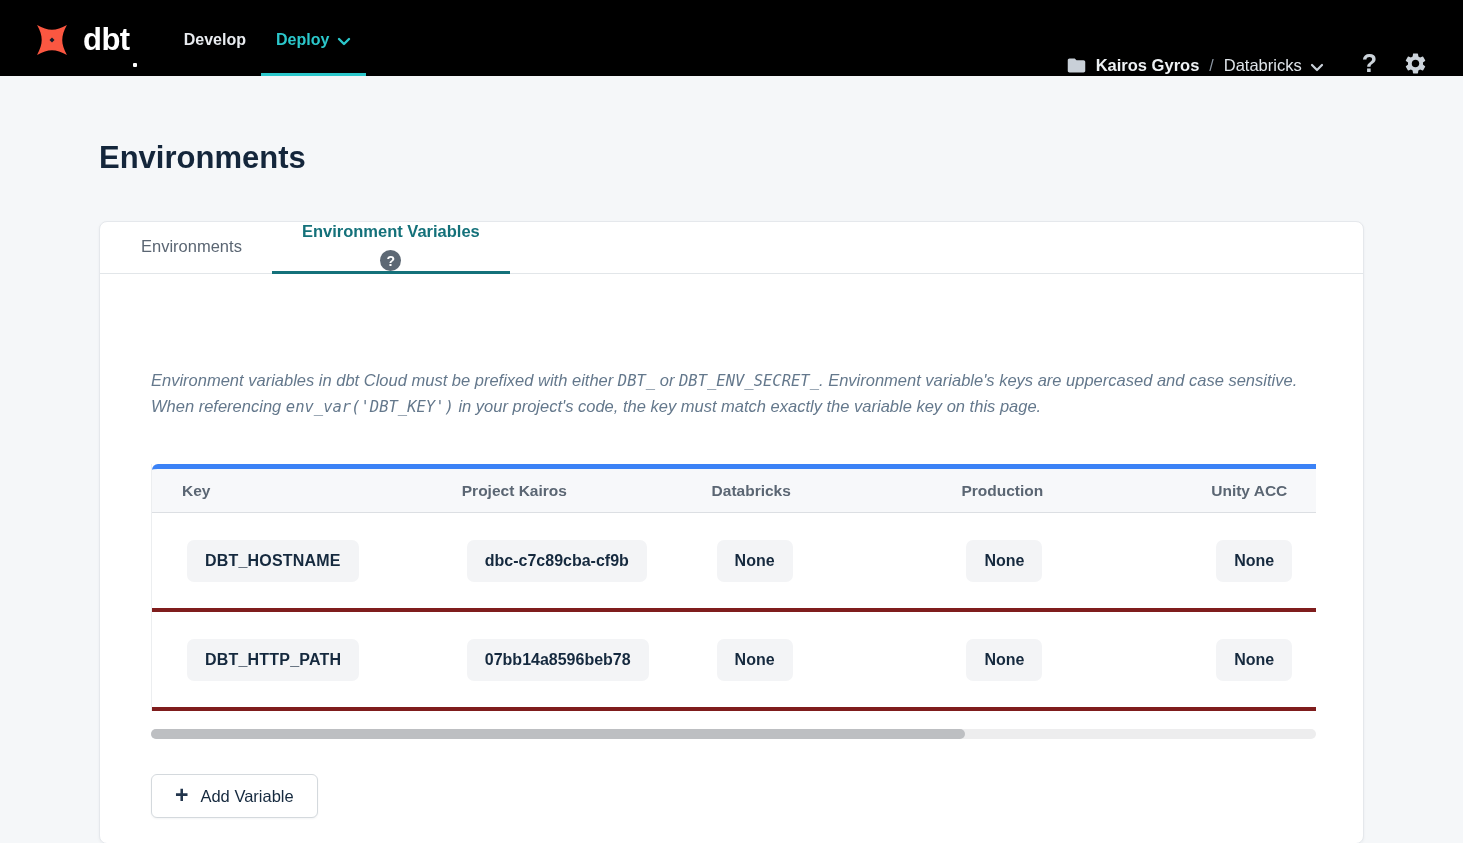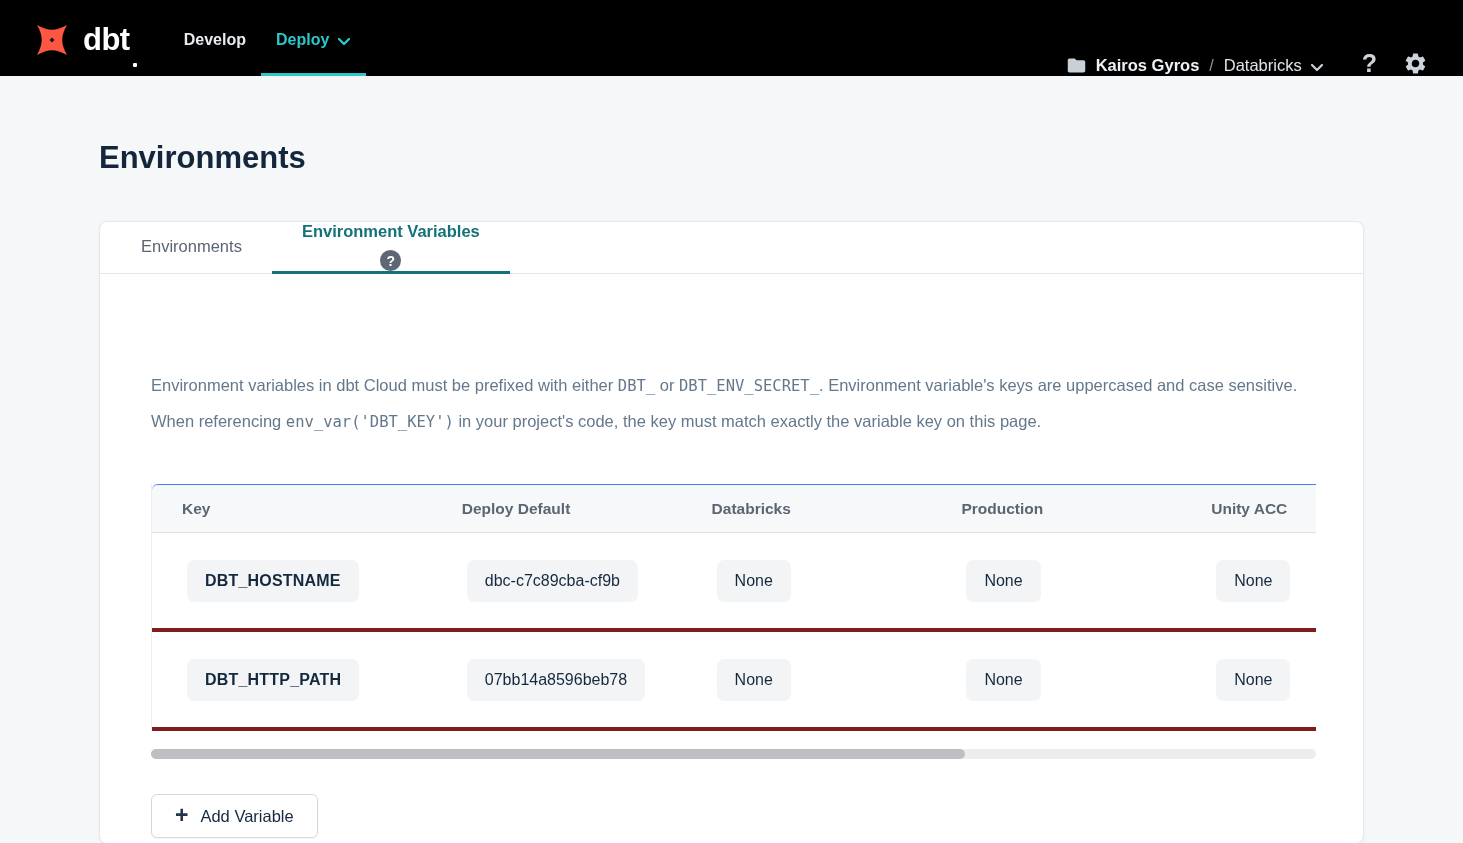--- a/index.html
+++ b/index.html
@@ -36,34 +36,34 @@
           box-shadow:0 1px 3px rgba(20,38,59,0.05); overflow:hidden; }
 
   .tabs { display:flex; height:52px; border-bottom:1px solid #e2e6e9; padding-left:11px; }
   .tab { display:flex; align-items:center; gap:9px; padding:0 30px; font-size:16.5px; color:#5b6673;
          border-bottom:3px solid transparent; margin-bottom:-1px; cursor:pointer; }
   .tab.active { color:#14717a; font-weight:700; border-bottom-color:#14717a;flex-direction:column; }
   .tab-help { width:21px; height:21px; border-radius:50%; background:#5d6874; color:#ffffff; font-size:14px;
               font-weight:700; display:flex; align-items:center; justify-content:center; line-height:1; }
 
   .card-body { padding:94px 50px 0 51px; }
-  .description { color:#64788c; font-size:16.5px; line-height:35px; max-width:1164px; }
+  .description { color:#64788c; font-size:16.5px; line-height:25px; max-width:1164px;font-style:italic; }
   .description code { font-family:"DejaVu Sans Mono", monospace; font-size:15.5px; color:#64788c; }
 
   .table-wrap { margin-top:44px; width:1165px; overflow:hidden; }
   .var-table { width:1280px; border-left:1px solid #eceef0; }
   .t-header { display:flex; height:49px; align-items:center; background:#f7f8fa;
-              border-top:1px solid #3b82f6; border-bottom:1px solid #dcdfe3; border-radius:6px 6px 0 0; }
+              border-top:5px solid #3b82f6; border-bottom:1px solid #dcdfe3; border-radius:6px 6px 0 0; }
   .t-header .hcell { font-size:15.5px; font-weight:700; color:#5b6673; padding-left:30px; }
   .t-row { display:flex; height:99px; align-items:center; border-bottom:4px solid #7f1d1d; background:#ffffff; }
   .cell { padding-left:35px; }
   .col-key { width:280px; }
   .col-std { width:250px; }
   .pill { display:inline-block; background:#f3f4f6; border-radius:7px; padding:12px 18px; font-size:16px;
-          color:#15293e; cursor:pointer; white-space:nowrap; }
+          color:#15293e; cursor:pointer; white-space:nowrap;font-weight:bold; }
   .pill.key { font-weight:700; letter-spacing:0.2px; }
 
   .hscroll { margin-top:18px; width:1165px; height:10px; border-radius:5px; background:#ededee; cursor:pointer; }
   .hscroll-thumb { width:814px; height:10px; border-radius:5px; background:#bdbfc2; cursor:grab; }
 
   .add-btn { margin-top:35px; display:inline-flex; align-items:center; gap:12px; height:44px; padding:0 23px;
              background:#ffffff; border:1px solid #d4d9dd; border-radius:6px; font-size:16.5px; font-weight:500;
              color:#15293e; cursor:pointer; box-shadow:0 1px 2px rgba(22,41,60,0.05);
              font-family:"Liberation Sans", sans-serif; }
   .add-plus { font-size:23px; font-weight:700; color:#22354c; line-height:1; margin-top:-2px; }
@@ -130,21 +130,21 @@
 
     <div class="card-body">
       <p class="description">
         <span>Environment variables in dbt Cloud must be prefixed with either </span><code>DBT_</code><span> or </span><code>DBT_ENV_SECRET_</code><span>. Environment variable's keys are uppercased and case sensitive. When referencing </span><code>env_var('DBT_KEY')</code><span> in your project's code, the key must match exactly the variable key on this page.</span>
       </p>
 
       <div class="table-wrap">
         <div class="var-table">
           <div class="t-header">
             <div class="hcell col-key">Key</div>
-            <div class="hcell col-std">Deploy Default</div>
+            <div class="hcell col-std">Project Kairos</div>
             <div class="hcell col-std">Databricks</div>
             <div class="hcell col-std">Production</div>
             <div class="hcell col-std">Unity ACC</div>
           </div>
 
           <div class="t-row">
             <div class="cell col-key"><span class="pill key">DBT_HOSTNAME</span></div>
             <div class="cell col-std"><span class="pill">dbc-c7c89cba-cf9b</span></div>
             <div class="cell col-std"><span class="pill">None</span></div>
             <div class="cell col-std"><span class="pill">None</span></div>

